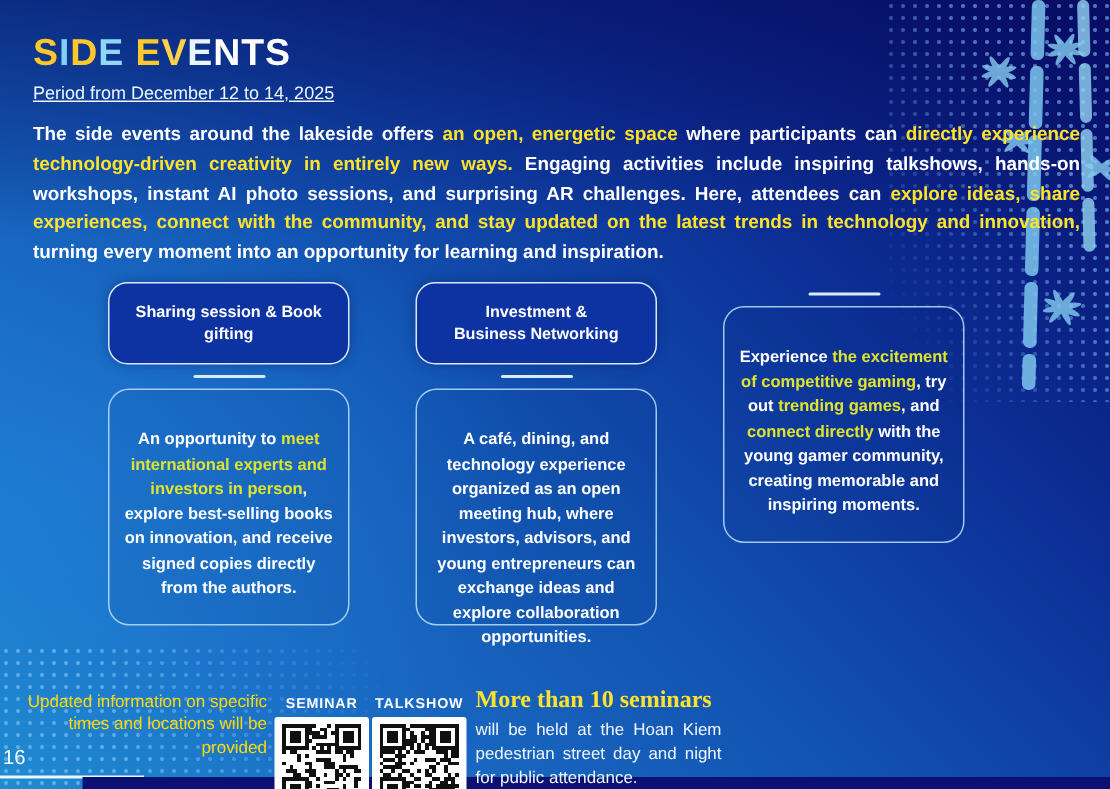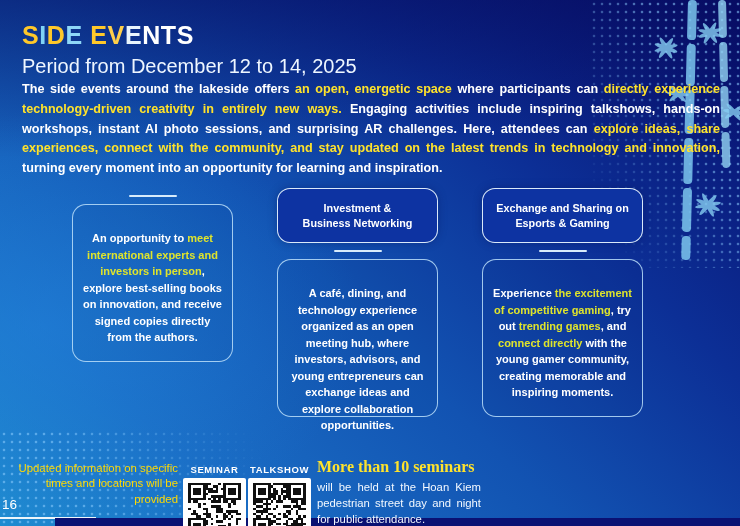--- a/index.html
+++ b/index.html
@@ -21,21 +21,21 @@
   .dots{position:absolute;background-image:radial-gradient(rgba(140,205,255,.55) 1px, transparent 1.7px);background-size:8px 8px;pointer-events:none;}
   .dots-bl{left:0;top:430px;width:370px;height:96px;
     -webkit-mask-image:linear-gradient(65deg,#000 22%,transparent 72%);
     mask-image:linear-gradient(65deg,#000 22%,transparent 72%);}
   .dots-tr{right:0;top:0;width:150px;height:268px;
     -webkit-mask-image:linear-gradient(245deg,#000 35%,transparent 88%);
     mask-image:linear-gradient(245deg,#000 35%,transparent 88%);}
   .bamboo{position:absolute;right:0;top:0;width:92px;height:268px;pointer-events:none;}
 
   .title{position:absolute;left:22px;top:22px;font-size:25px;font-weight:bold;letter-spacing:.6px;line-height:1.1;}
-  .subtitle{position:absolute;left:22px;top:55px;font-size:20px;color:#eef6ff;}
+  .subtitle{position:absolute;left:22px;top:55px;font-size:12px;color:#eef6ff;text-decoration:underline;}
   .intro{position:absolute;left:22px;top:80px;width:698px;font-size:12.6px;font-weight:bold;
     line-height:1.57;text-align:justify;color:#fff;}
   .intro .hl{color:var(--highlight-yellow);}
 
   .cards{position:absolute;left:72px;top:188px;width:570px;display:flex;gap:44px;}
   .card{width:161px;flex:0 0 161px;}
   .card-head{min-height:55px;border-radius:13px;background:var(--header-fill);
     border:1.5px solid rgba(230,243,255,.95);display:flex;align-items:center;justify-content:center;
     text-align:center;font-size:10.8px;font-weight:bold;line-height:1.35;padding:4px 5px;
     white-space:pre-line;box-shadow:0 0 8px rgba(0,20,90,.35);}
@@ -116,32 +116,31 @@
       </g>
     </g>
   </svg>
 
   <h1 class="title"><span style="color: rgb(255, 200, 42);">S</span><span style="color: rgb(127, 210, 245);">I</span><span style="color: rgb(255, 200, 42);">D</span><span style="color: rgb(142, 215, 247);">E</span><span> </span><span style="color: rgb(255, 200, 42);">E</span><span style="color: rgb(255, 208, 74);">V</span><span style="color: rgb(233, 245, 253);">E</span><span style="color: rgb(255, 255, 255);">N</span><span style="color: rgb(255, 255, 255);">T</span><span style="color: rgb(255, 255, 255);">S</span></h1>
   <div class="subtitle">Period from December 12 to 14, 2025</div>
   <p class="intro"><span>The side events around the lakeside offers </span><span class="hl">an open, energetic space</span><span> where participants can </span><span class="hl">directly experience technology-driven creativity in entirely new ways.</span><span> Engaging activities include inspiring talkshows, hands-on workshops, instant AI photo sessions, and surprising AR challenges. Here, attendees can </span><span class="hl">explore ideas, share experiences, connect with the community, and stay updated on the latest trends in technology and innovation,</span><span> turning every moment into an opportunity for learning and inspiration.</span></p>
 
   <div class="cards">
     <div class="card">
+      <div class="card-head">Sharing session &amp; Book gifting</div>
       <div class="card-div"></div>
       <div class="card-body"><span>An opportunity to </span><span class="hl">meet international experts and investors in person</span><span>, explore best-selling books on innovation, and receive signed copies directly from the authors.</span></div>
     </div>
     <div class="card">
       <div class="card-head">Investment &amp;
 Business Networking</div>
       <div class="card-div"></div>
       <div class="card-body"><span>A café, dining, and technology experience organized as an open meeting hub, where investors, advisors, and young entrepreneurs can exchange ideas and explore collaboration opportunities.</span></div>
     </div>
     <div class="card">
-      <div class="card-head">Exchange and Sharing on
-Esports &amp; Gaming</div>
       <div class="card-div"></div>
       <div class="card-body"><span>Experience </span><span class="hl">the excitement of competitive gaming</span><span>, try out </span><span class="hl">trending games</span><span>, and </span><span class="hl">connect directly</span><span> with the young gamer community, creating memorable and inspiring moments.</span></div>
     </div>
   </div>
 
   <div class="note" style="white-space:pre-line;">Updated information on specific
 times and locations will be provided</div>
 
   <div class="page-num">16</div>
   <div class="page-underline"></div>

